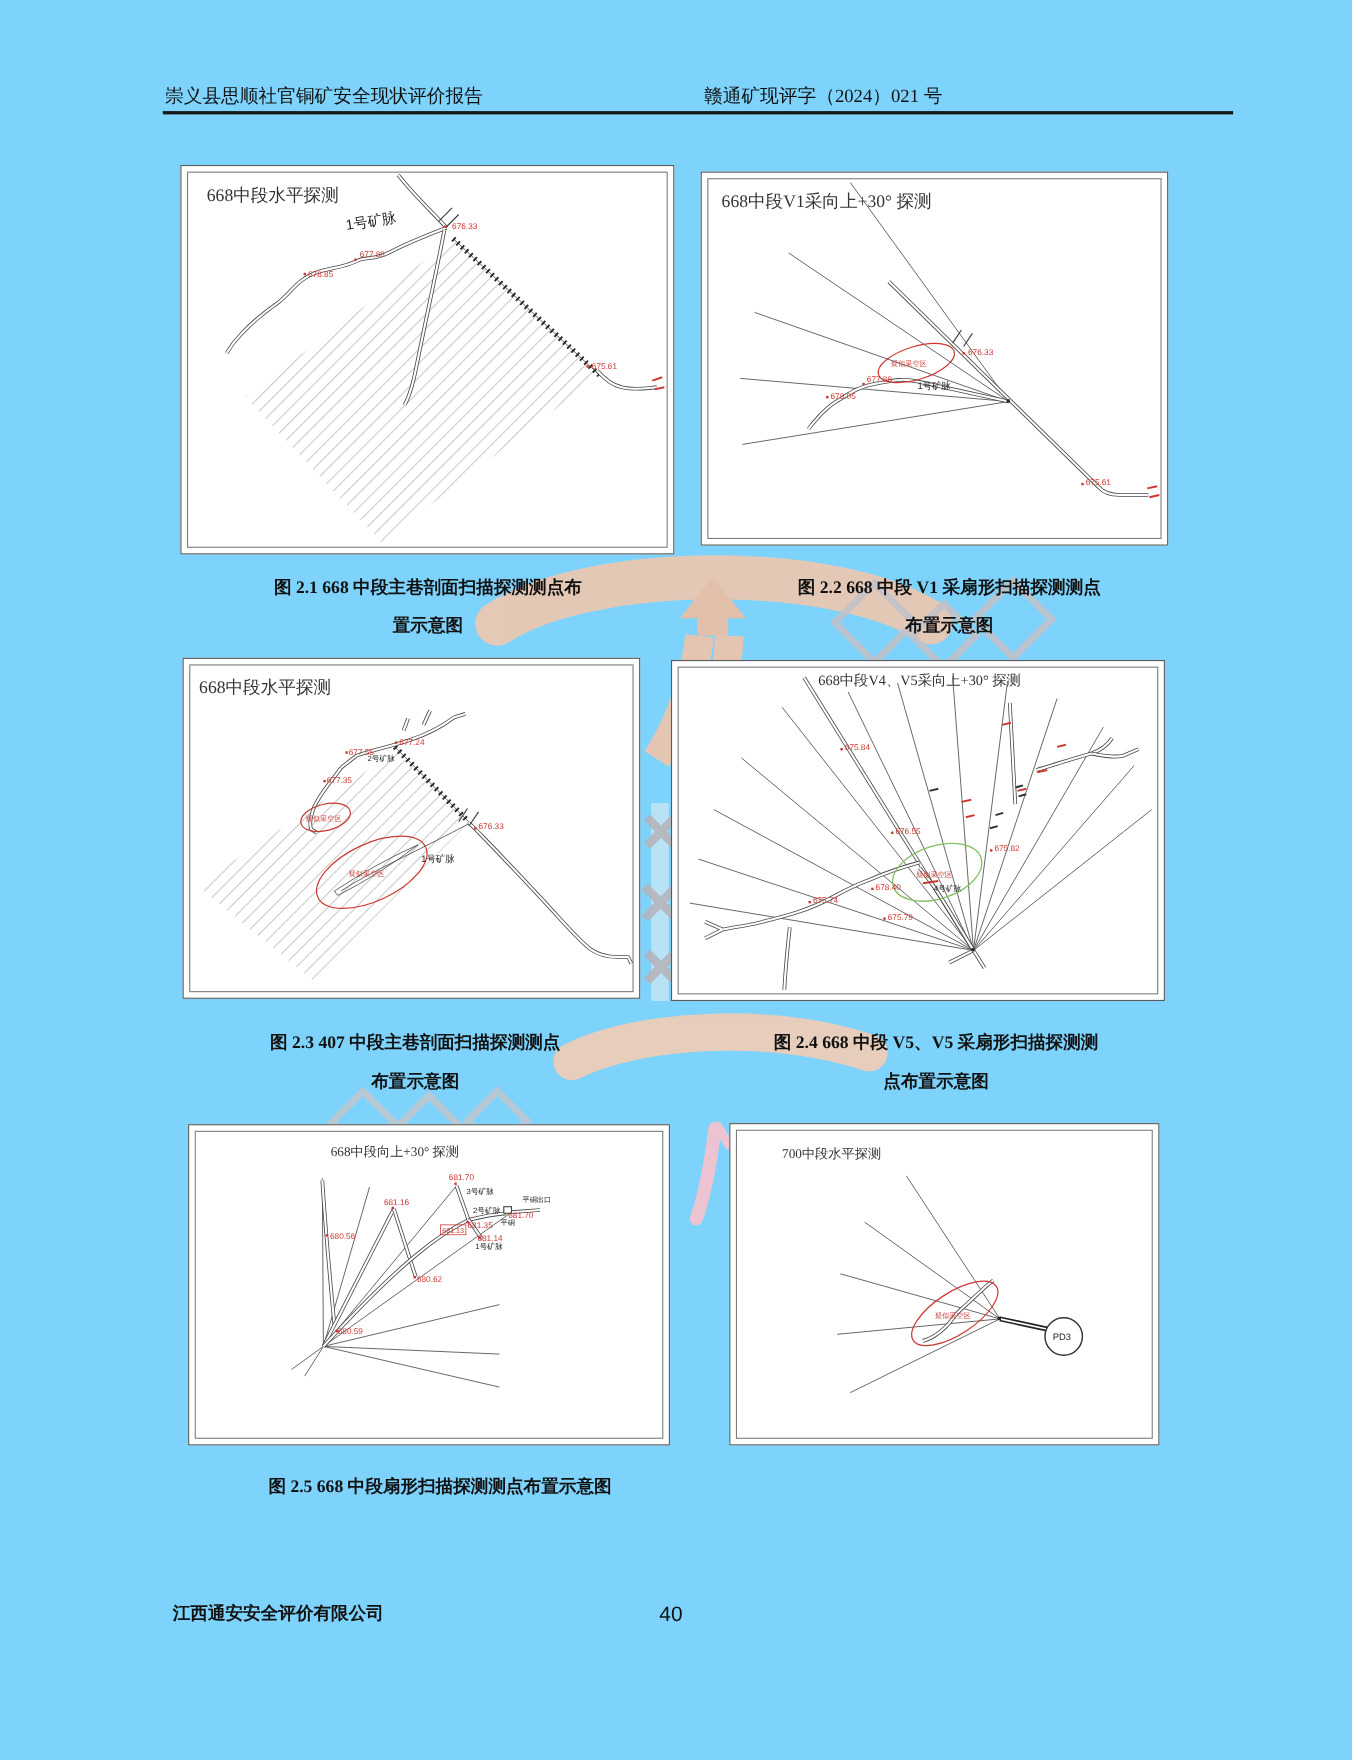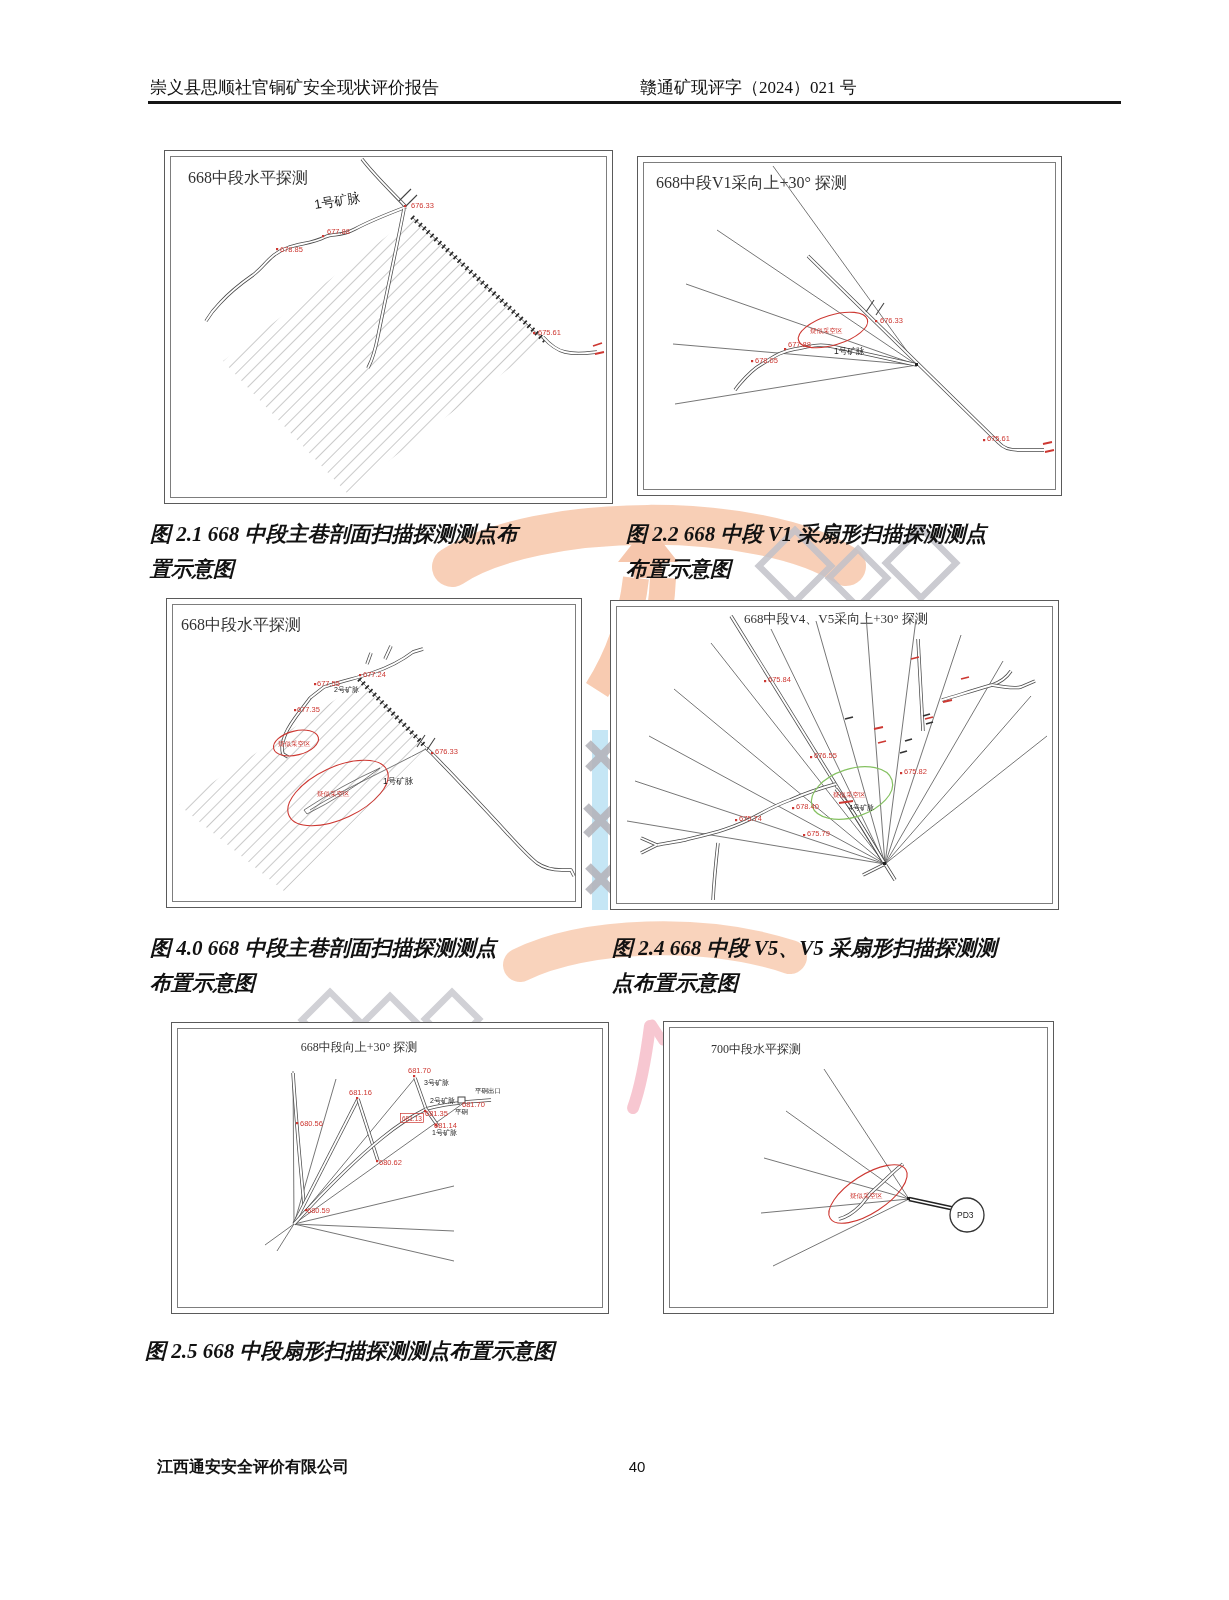--- a/index.html
+++ b/index.html
@@ -1,31 +1,31 @@
 <!DOCTYPE html>
 <html><head>
 <meta charset="utf-8">
 <style>
   html,body{margin:0;padding:0;background:#e8e8e8;}
-  .page{position:relative;width:1229px;height:1600px;background:#ffffff;overflow:hidden;
+  .page{position:relative;width:1229px;height:1600px;background:#7dd3fc;overflow:hidden;
         font-family:"Liberation Serif","DejaVu Serif",serif;color:#111;}
   
   .hdr-left{position:absolute;left:150px;top:76px;font-size:17px;}
   .hdr-right{position:absolute;left:640px;top:76px;width:435px;text-align:left;font-size:17px;}
   .hdr-rule{position:absolute;left:148px;top:101px;width:973px;height:3px;background:#161616;}
   .ftr-company{position:absolute;left:157px;top:1457px;font-size:16px;font-weight:bold;}
-  .ftr-page{position:absolute;left:610px;top:1458px;width:54px;text-align:center;font-size:15px;font-family:"Liberation Sans",sans-serif;}
+  .ftr-page{position:absolute;left:583px;top:1458px;width:54px;text-align:center;font-size:19px;font-family:"Liberation Sans",sans-serif;}
   
   .wm{position:absolute;left:0;top:0;z-index:1;}
   
   .panel{position:absolute;z-index:2;background:#fff;border:1.5px solid #5a5a5a;}
   .panel-inner{position:absolute;left:5px;top:5px;right:5px;bottom:5px;border:1px solid #7d7d7d;pointer-events:none;}
   .panel svg{position:absolute;left:0;top:0;width:100%;height:100%;}
   
-  .cap{position:absolute;z-index:3;font-weight:bold;font-size:21px;line-height:35px;font-style:italic;}
+  .cap{position:absolute;z-index:3;text-align:center;font-weight:bold;font-size:16px;line-height:35px;}
   
   .ft{fill:#333;font-size:16px;font-family:"Liberation Serif","DejaVu Serif",serif;}
   .ft13{font-size:13px;} .ft12{font-size:12px;}
   .rl{fill:#cd3832;font-size:7.5px;font-family:"Liberation Sans",sans-serif;}
   .rl6{font-size:6.5px;}
   .bl{fill:#222;font-size:8.5px;font-family:"Liberation Sans",sans-serif;}
   .bl7{font-size:7px;} .bl6{font-size:6.5px;} .bl13{font-size:13px;}
   .to{fill:none;stroke:#4b4b4b;stroke-width:3.4;stroke-linejoin:round;}
   .ti{fill:none;stroke:#fff;stroke-width:1.9;stroke-linejoin:round;}
   .ry{stroke:#666;stroke-width:0.9;fill:none;}
@@ -268,21 +268,21 @@
       <text class="rl" x="293" y="173">675.82</text>
       <text class="rl" x="128" y="220">675.74</text>
       <text class="rl" x="196" y="235">675.79</text>
       <text class="rl" x="185" y="208">678.40</text>
       <path class="rm" d="M263,128 l9,-2 M267,142 l8,-2 M332,101 l9,-2 M350,78 l8,-2 M314,118 l8,-2 M300,58 l8,-2"></path>
       <path class="bm" d="M234,118 l8,-2 M312,115 l7,-2 M315,123 l7,-2 M294,140 l7,-2 M289,152 l7,-2"></path>
     </svg>
   </div>
 
   <div class="cap" style="left:150px;top:931px;width:455px">
-    <div>图 4.0 668 中段主巷剖面扫描探测测点</div>
+    <div>图 2.3 407 中段主巷剖面扫描探测测点</div>
     <div>布置示意图</div>
   </div>
   <div class="cap" style="left:612px;top:931px;width:478px">
     <div>图 2.4 668 中段 V5、V5 采扇形扫描探测测</div>
     <div>点布置示意图</div>
   </div>
 
   <div class="panel" style="left:171px;top:1022px;width:436px;height:290px">
     <div class="panel-inner"></div>
     <svg viewBox="0 0 436 290">

